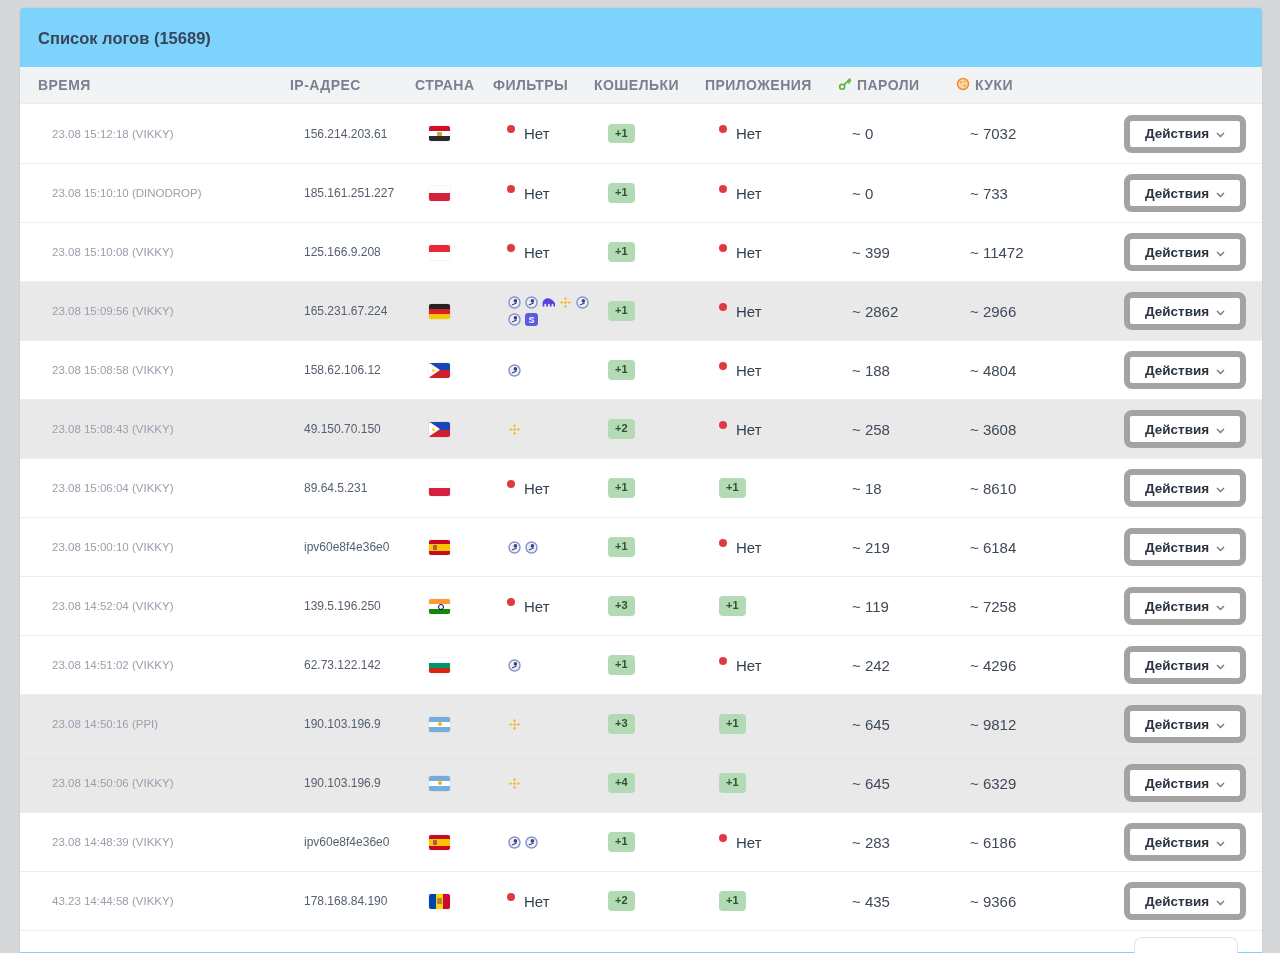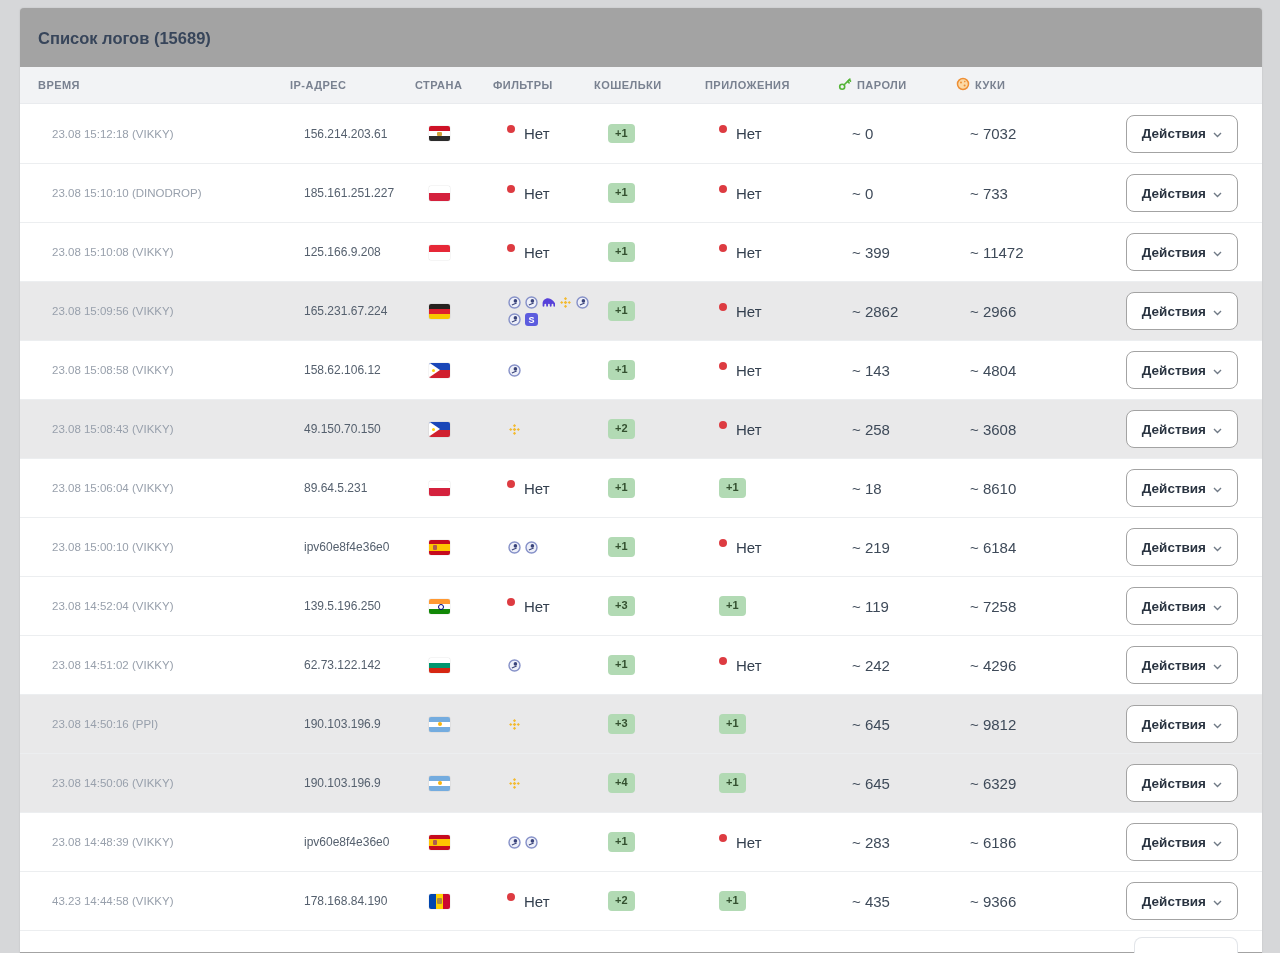--- a/index.html
+++ b/index.html
@@ -5,40 +5,40 @@
   * { box-sizing: border-box; }
   html, body { margin: 0; padding: 0; }
   body {
     width: 1280px; height: 953px; overflow: hidden;
     background: #d6d7d9;
     font-family: "Liberation Sans", "DejaVu Sans", sans-serif;
     color: #3e4a59;
   }
   .card {
     width: 1242px; margin: 8px 18px 0 20px;
-    background: #a3a3a3; border-radius: 4px 4px 0 0;
+    background: #7dd3fc; border-radius: 4px 4px 0 0;
     box-shadow: 0 0 2px rgba(0,0,0,.12);
     min-height: 945px;
   }
   .card-title {
     padding: 21px 18px 19px 18px;
     font-size: 16.5px; font-weight: 700; color: #37455a;
   }
   .grid {
     display: grid;
     grid-template-columns: 252px 125px 78px 101px 111px 133px 118px 154px 1fr;
     align-items: center;
   }
   .thead {
     background: #f2f3f5; height: 37px;
     border-bottom: 1px solid #e9ebee;
     padding: 0 24px 0 18px;
   }
   .th {
-    font-size: 11px; font-weight: 700; color: #798190;
+    font-size: 14px; font-weight: 700; color: #798190;
     letter-spacing: .45px; text-transform: uppercase;
     display: flex; align-items: center; gap: 5px;
   }
   .tr {
     height: 59px; padding: 0 24px 0 32px;
     border-top: 1px solid #eceef0;
     background: #fff;
   }
   .tr:first-child { border-top: none; }
   .tr.hl { background: var(--highlight-bg, #e9e9ea); }
@@ -55,21 +55,21 @@
   .badge {
     background: var(--badge-bg, #b2dab4); color: var(--badge-text, #33502f);
     font-size: 11px; font-weight: 700;
     padding: 3px 7px; border-radius: 4px; line-height: 1.25;
   }
   .ficons { display: flex; flex-wrap: wrap; gap: 3px 3px; max-width: 84px; align-items: center; }
   .ficon { display: inline-flex; width: 14px; height: 14px; align-items: center; justify-content: center; }
   .td-actions { justify-content: flex-end; }
   .actions-btn {
     display: flex; align-items: center; gap: 7px;
-    background: #fff; border: 1px solid #a3a3a3; border-radius: 8px;
+    background: #fff; border: 6px solid #a3a3a3; border-radius: 8px;
     height: 38px; padding: 0 15px; cursor: pointer;
     font-family: inherit; font-size: 13.5px; font-weight: 700; color: #2a3441;
   }
   .partial-row {
     height: 22px; border-top: 1px solid #eceef0; background: #fff;
     padding: 6px 24px 0 18px; display: flex; justify-content: flex-end;
   }
   .partial-btn {
     width: 104px; height: 16px; background: #fff;
     border: 1px solid #e2e5e9; border-bottom: none; border-radius: 8px 8px 0 0;
@@ -329,21 +329,21 @@
         </div>
     <div class="td td-wallets">
           <span class="badge">+1</span>
         </div>
     <div class="td td-apps">
           <span class="none-wrap">
             <i class="dot"></i>
             <span class="none-text">Нет</span>
           </span>
         </div>
-    <div class="td td-pass">~ 143</div>
+    <div class="td td-pass">~ 188</div>
     <div class="td td-cookies">~ 4804</div>
     <div class="td td-actions">
       <button class="actions-btn">
         <span class="actions-label">Действия</span>
         <span><svg width="9" height="6" viewBox="0 0 9 6" fill="none" stroke="#707a86" stroke-width="1.4">
                 <path d="M1 1l3.5 3.5L8 1"></path>
               </svg></span>
       </button>
     </div>
   </div>

